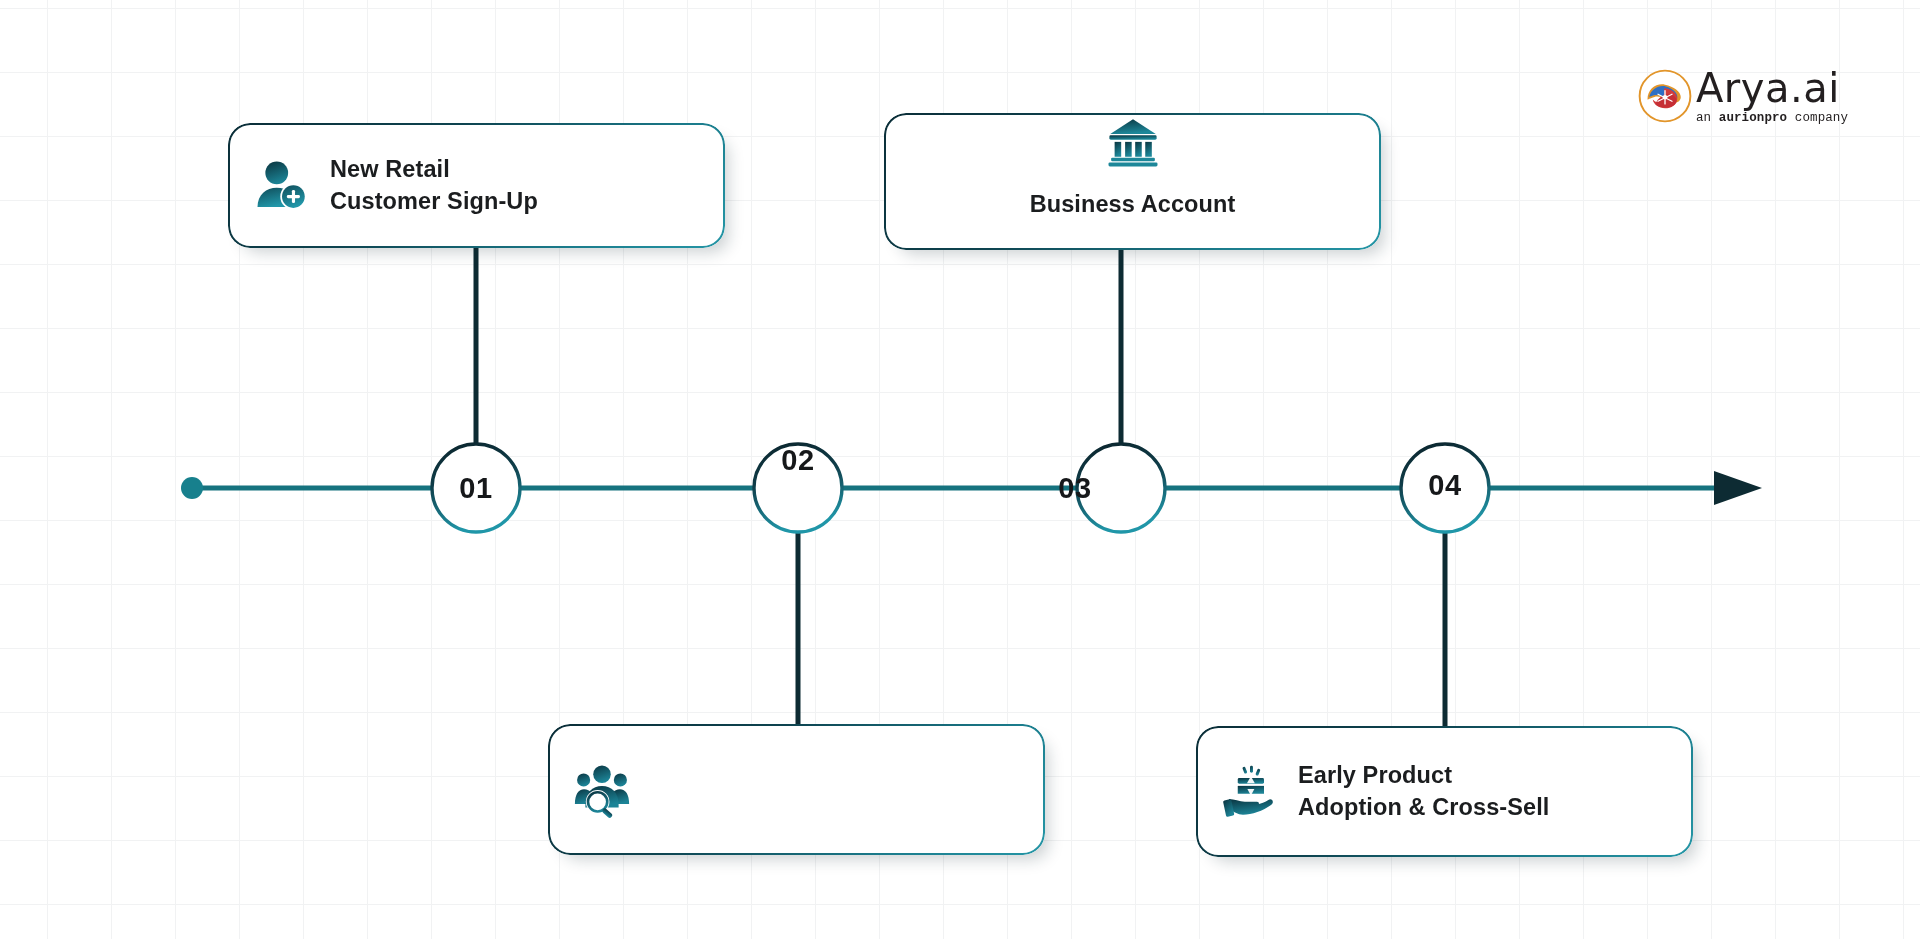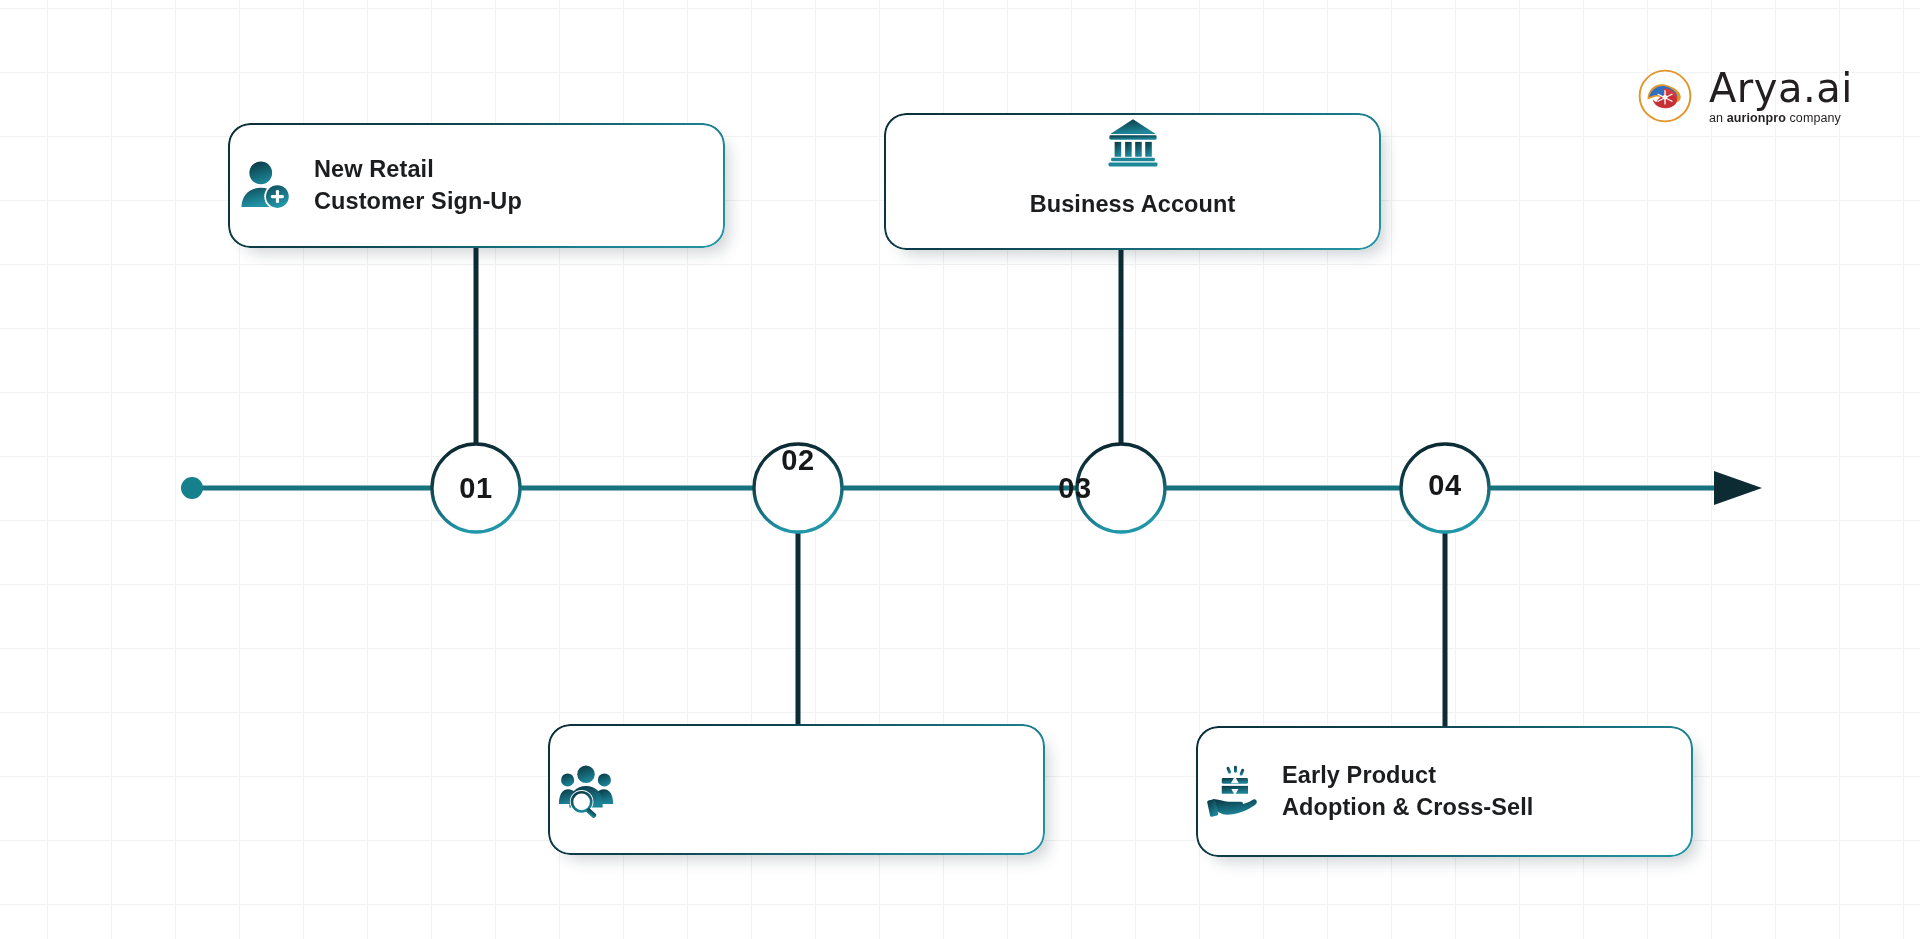--- a/index.html
+++ b/index.html
@@ -27,21 +27,21 @@
     overflow: hidden;
   }
 
   
   .logo {
     position: absolute;
     left: 1637px;
     top: 68px;
     display: flex;
     align-items: center;
-    gap: 16px;
+    gap: 3px;
   }
   .logo-mark {
     width: 56px;
     height: 56px;
     flex: 0 0 auto;
   }
   .logo-text {
     display: flex;
     flex-direction: column;
     justify-content: center;
@@ -53,20 +53,21 @@
     color: #231f20;
     font-weight: 400;
     font-family: "DejaVu Sans", sans-serif;
   }
   .logo-sub {
     font-size: 12.5px;
     color: #231f20;
     margin-top: 4px;
     letter-spacing: 0.1px;
     white-space: nowrap;
+    font-family: Liberation Mono, monospace;
   }
   .logo-sub b { font-weight: 700; }
 
   
   #timeline-svg {
     position: absolute;
     left: 0;
     top: 0;
     width: 1920px;
     height: 939px;
@@ -86,21 +87,21 @@
     letter-spacing: 0.5px;
     transform: translate(-46px, -46px);
   }
 
   
   .card {
     position: absolute;
     box-sizing: border-box;
     background: #ffffff;
     border-radius: 22px;
-    padding: 0 10px;
+    padding: 0 26px;
     display: flex;
     align-items: center;
     gap: 20px;
     box-shadow: 9px 10px 16px -6px rgba(20,40,50,0.22);
   }
   .card::before {
     content: "";
     position: absolute;
     inset: 0;
     border-radius: 22px;

